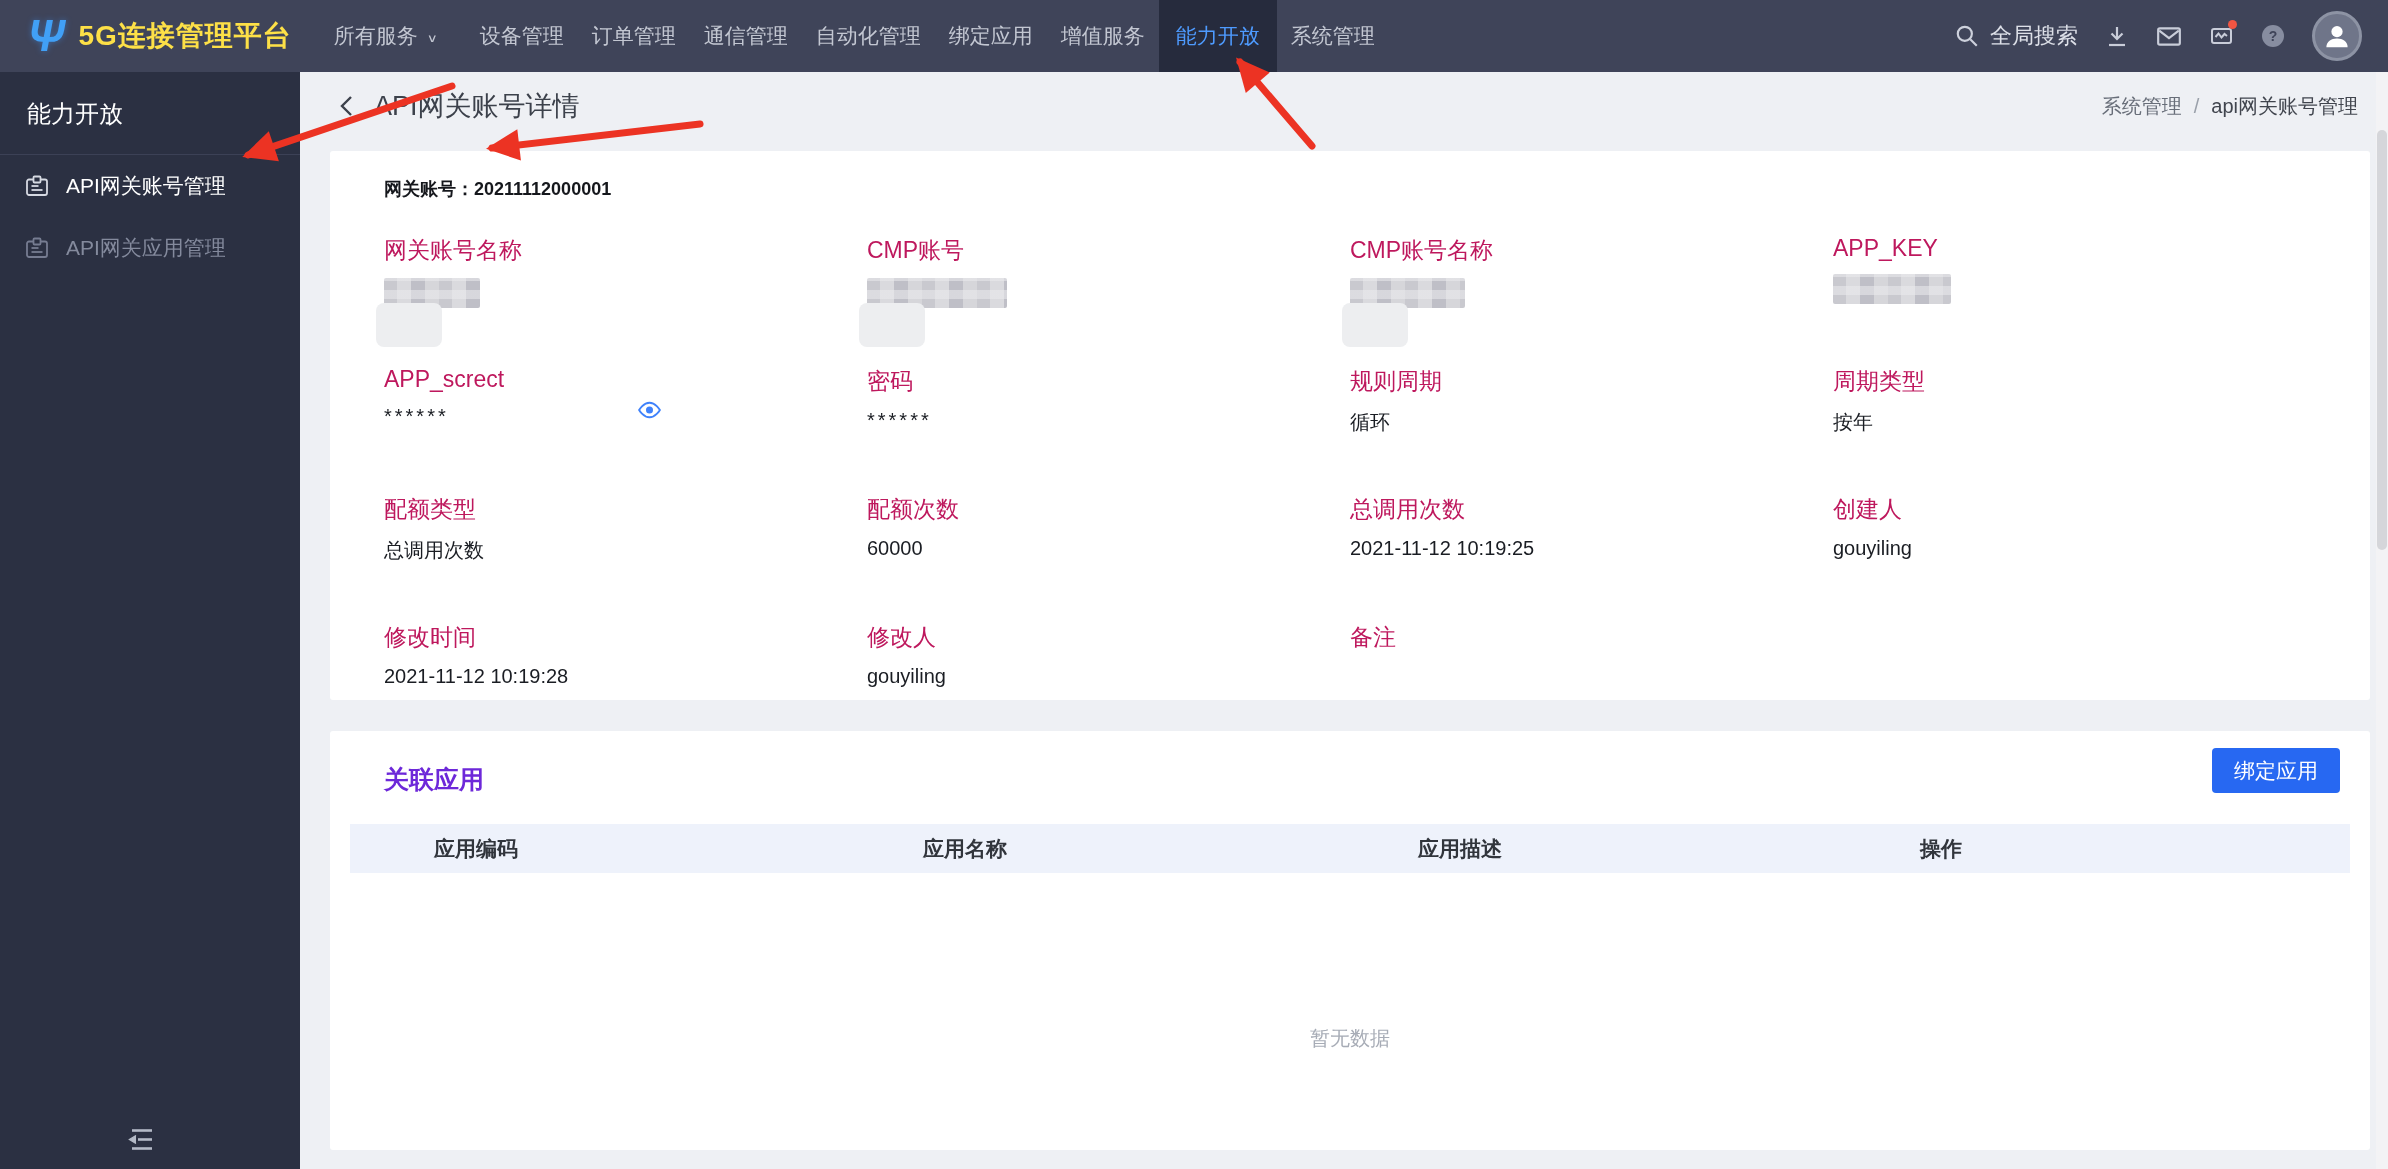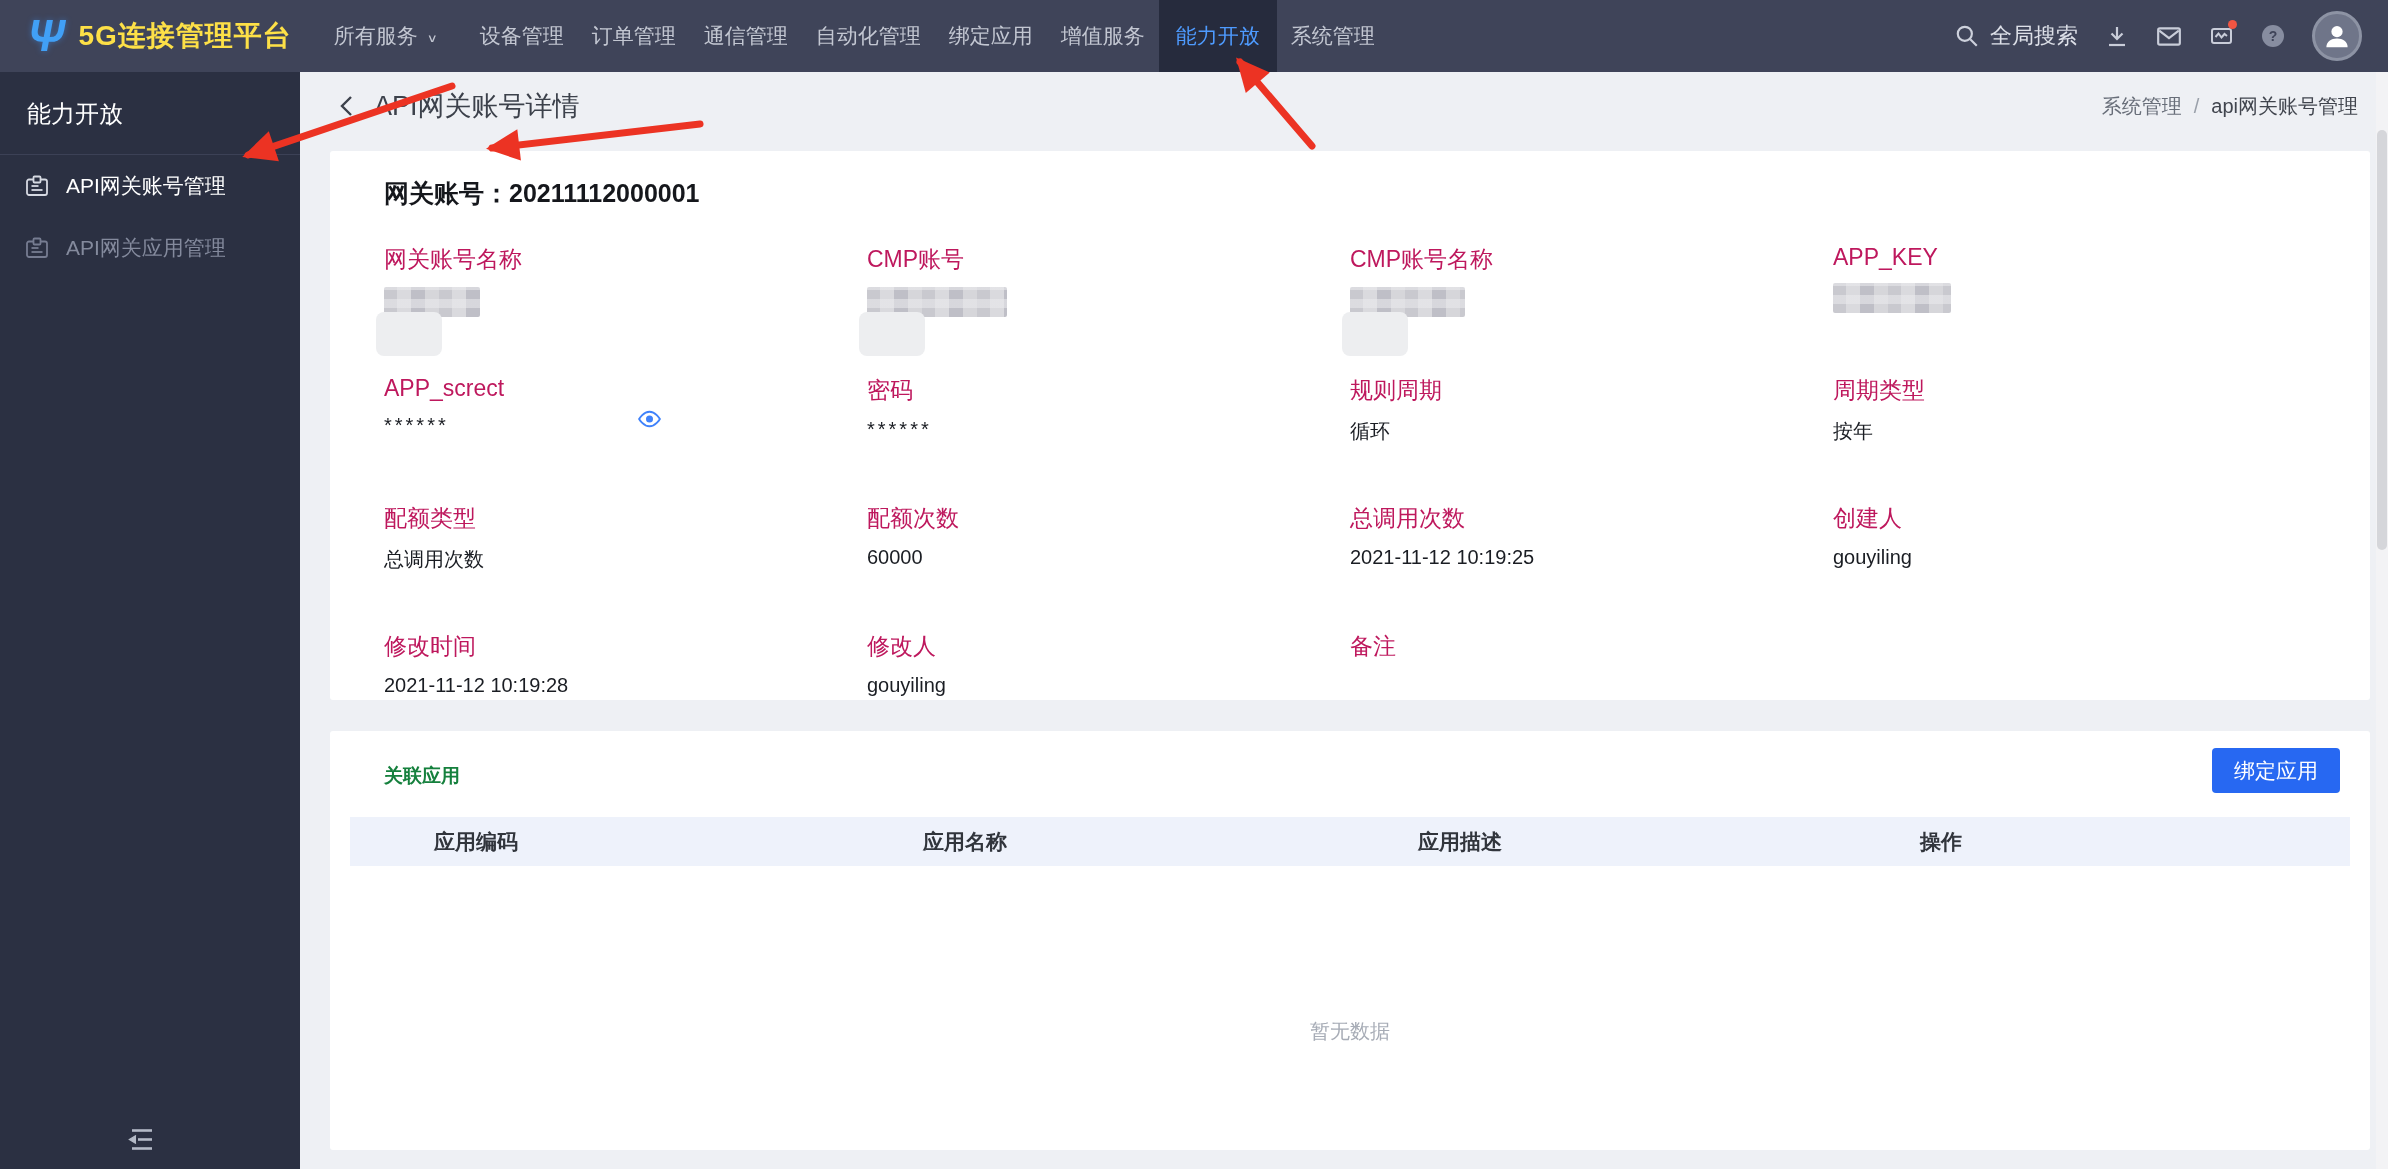--- a/index.html
+++ b/index.html
@@ -63,42 +63,42 @@
   .breadcrumb {
     position:absolute; right:30px; top:0; height:68px; display:flex; align-items:center;
     gap:12px; font-size:20px;
   }
   .crumb { color:#686e79; cursor:pointer; }
   .crumb-sep { color:#9aa0aa; }
   .crumb.current { color:#41454e; cursor:default; }
 
   .card { position:absolute; background:#ffffff; border-radius:3px; }
   .card1 { left:30px; top:79px; width:2040px; height:549px; padding:26px 54px; }
-  .acc-title { font-size:25px; font-weight:bold; color:#15171c; margin-bottom:34px; }
+  .acc-title { font-size:18px; font-weight:bold; color:#15171c; margin-bottom:34px; }
   .grid { display:grid; grid-template-columns:repeat(4,483px); }
   .field { margin-bottom:58px; position:relative; }
   .f-label { font-size:23px; color:#be185d; margin-bottom:12px; }
   .f-value { font-size:20px; color:#1a1d23; min-height:24px; }
   .stars { letter-spacing:3px; }
   .mosaic {
     height:30px; border-radius:2px; position:relative;
     background:
       repeating-linear-gradient(0deg, rgba(255,255,255,0) 0 9px, rgba(235,235,238,.55) 9px 18px),
       repeating-linear-gradient(90deg,#c9c9cf 0 13px,#dadade 13px 27px,#bfbfc7 27px 41px,#d6d6da 41px 55px);
   }
   .mosaic.tail::after {
     content:""; position:absolute; left:-8px; top:25px; width:66px; height:44px;
     background:#edeef0; border-radius:8px; z-index:-0;
   }
   .m0 { width:96px; } .m1 { width:140px; } .m2 { width:115px; } .m3 { width:118px; }
   .eye-btn { position:absolute; left:252px; top:32px; cursor:pointer; line-height:0; }
 
   .card2 { left:30px; top:659px; width:2040px; height:419px; padding:0 20px; }
   .card2-head { position:relative; padding:32px 0 0 34px; }
-  .rel-title { font-size:19px; font-weight:bold; color:#15803d; display:inline-block; }
+  .rel-title { font-size:25px; font-weight:bold; color:#6d28d9; display:inline-block; }
   .bind-btn {
     position:absolute; top:17px; right:10px; width:128px; height:45px;
     background:#2768f2; color:#ffffff; font-size:21px; border:none; border-radius:4px;
     cursor:pointer; font-family:inherit;
   }
   .table-head { margin-top:28px; height:49px; background:#eef2fb; display:flex; align-items:center; }
   .th { font-size:21px; color:#31353c; font-weight:bold; padding-left:84px; white-space:nowrap; }
   .th.c0 { width:489px; } .th.c1 { width:495px; } .th.c2 { width:502px; } .th.c3 { flex:1; }
   .empty-text { text-align:center; margin-top:152px; font-size:20px; color:#a7acb6; }
 

